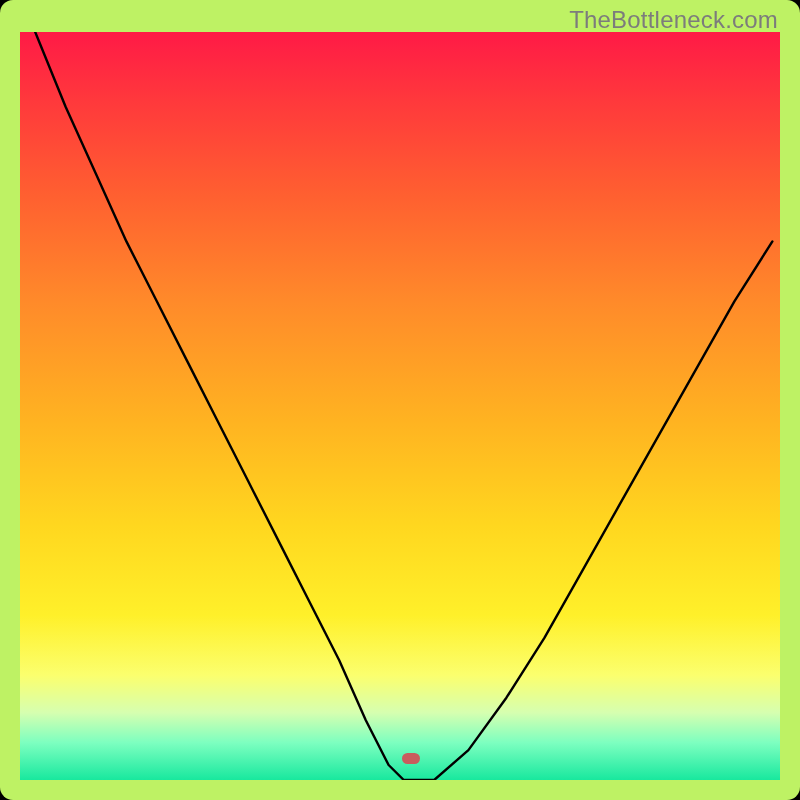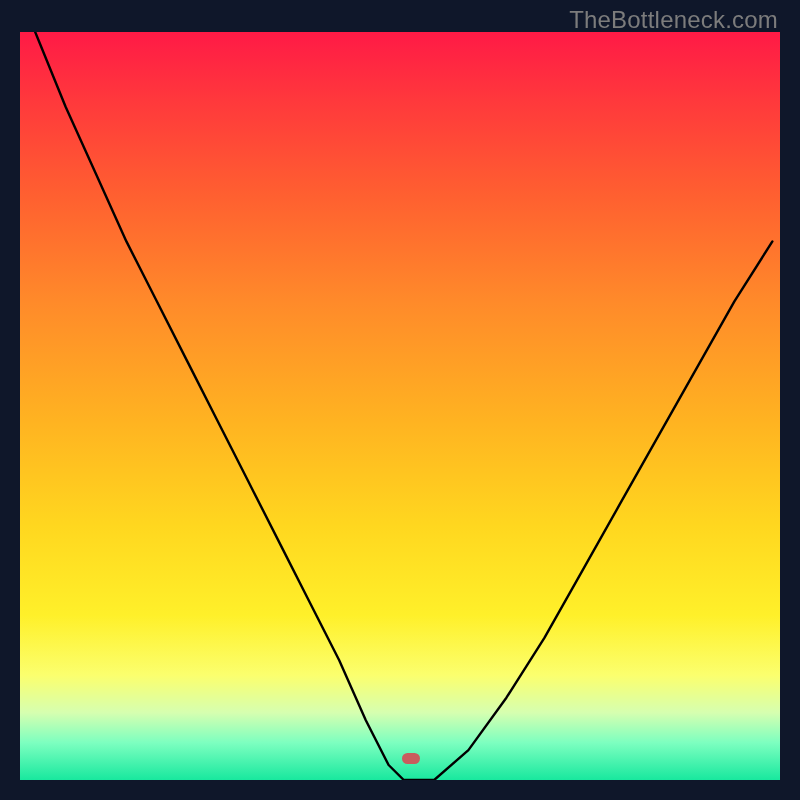--- a/index.html
+++ b/index.html
@@ -7,21 +7,22 @@
     padding: 0;
     width: 800px;
     height: 800px;
     background: #000;
     font-family: Arial, Helvetica, sans-serif;
     overflow: hidden;
   }
   .frame {
     position: absolute;
     inset: 0;
-    background: #0f172a;
+    background: #bef264;
+    border-radius: 13px;
   }
   .plot-area {
     position: absolute;
     left: 20px;
     top: 32px;
     width: 760px;
     height: 748px;
     overflow: hidden;
   }
   .gradient-bg {

